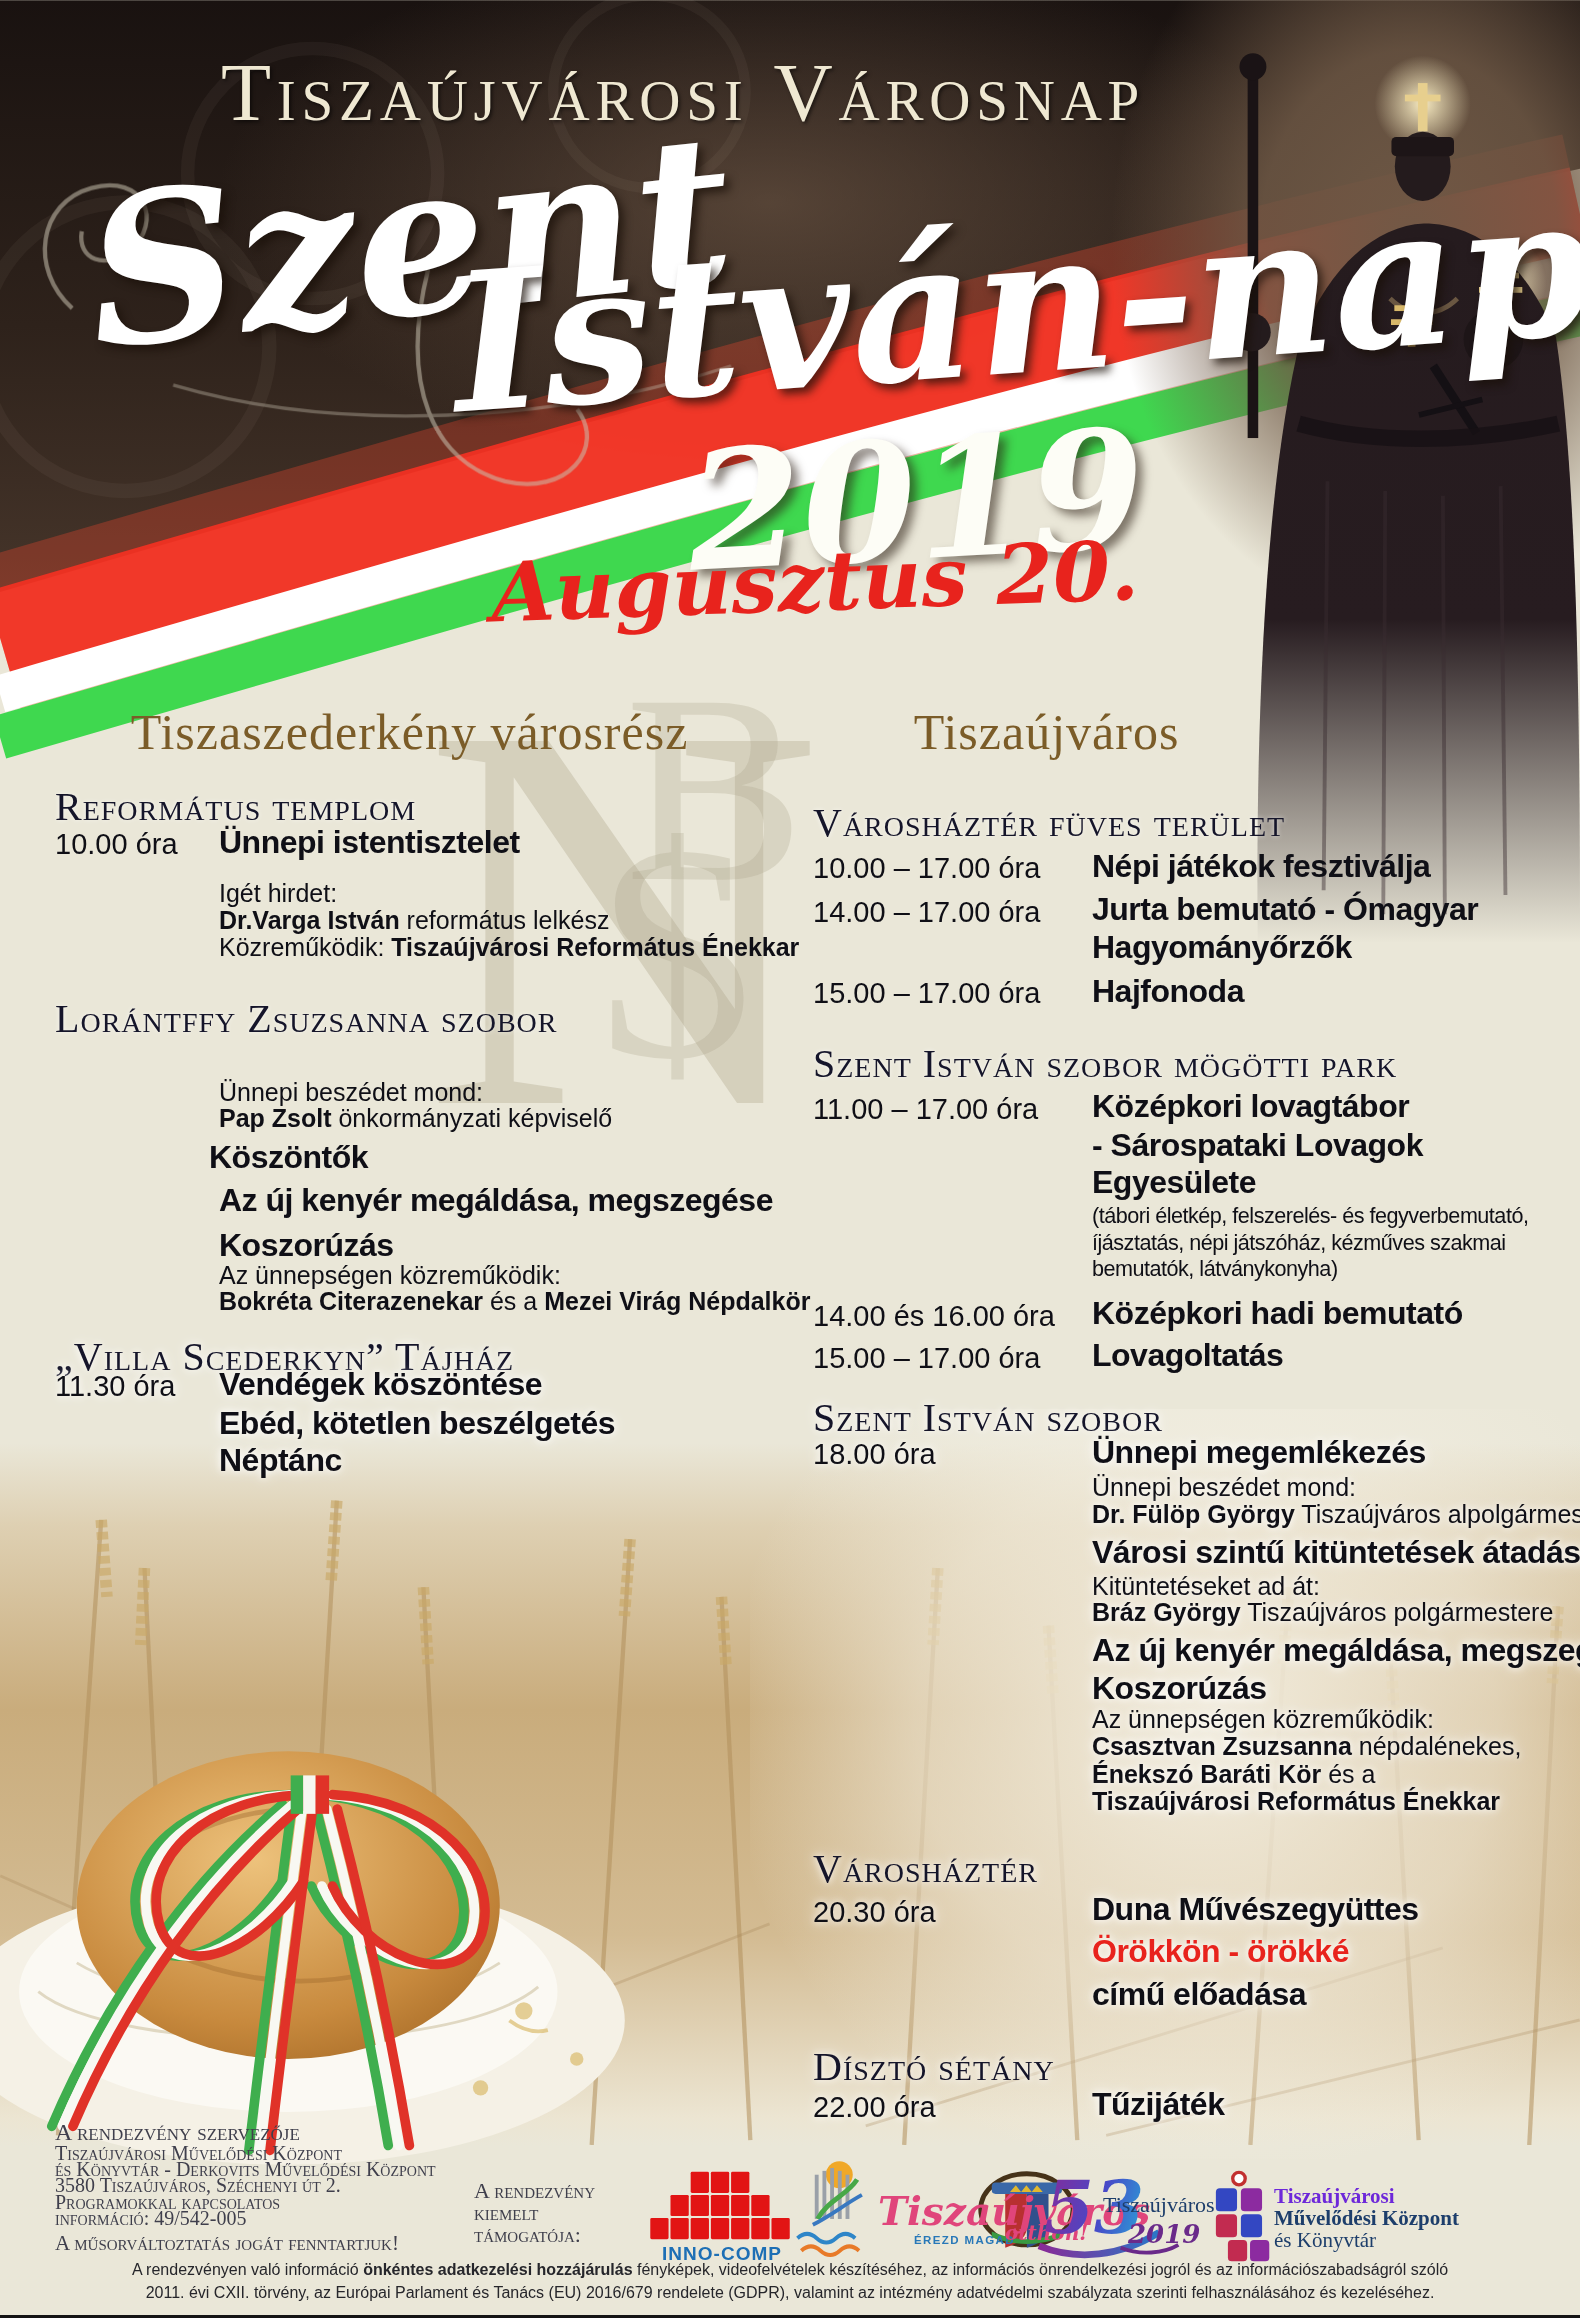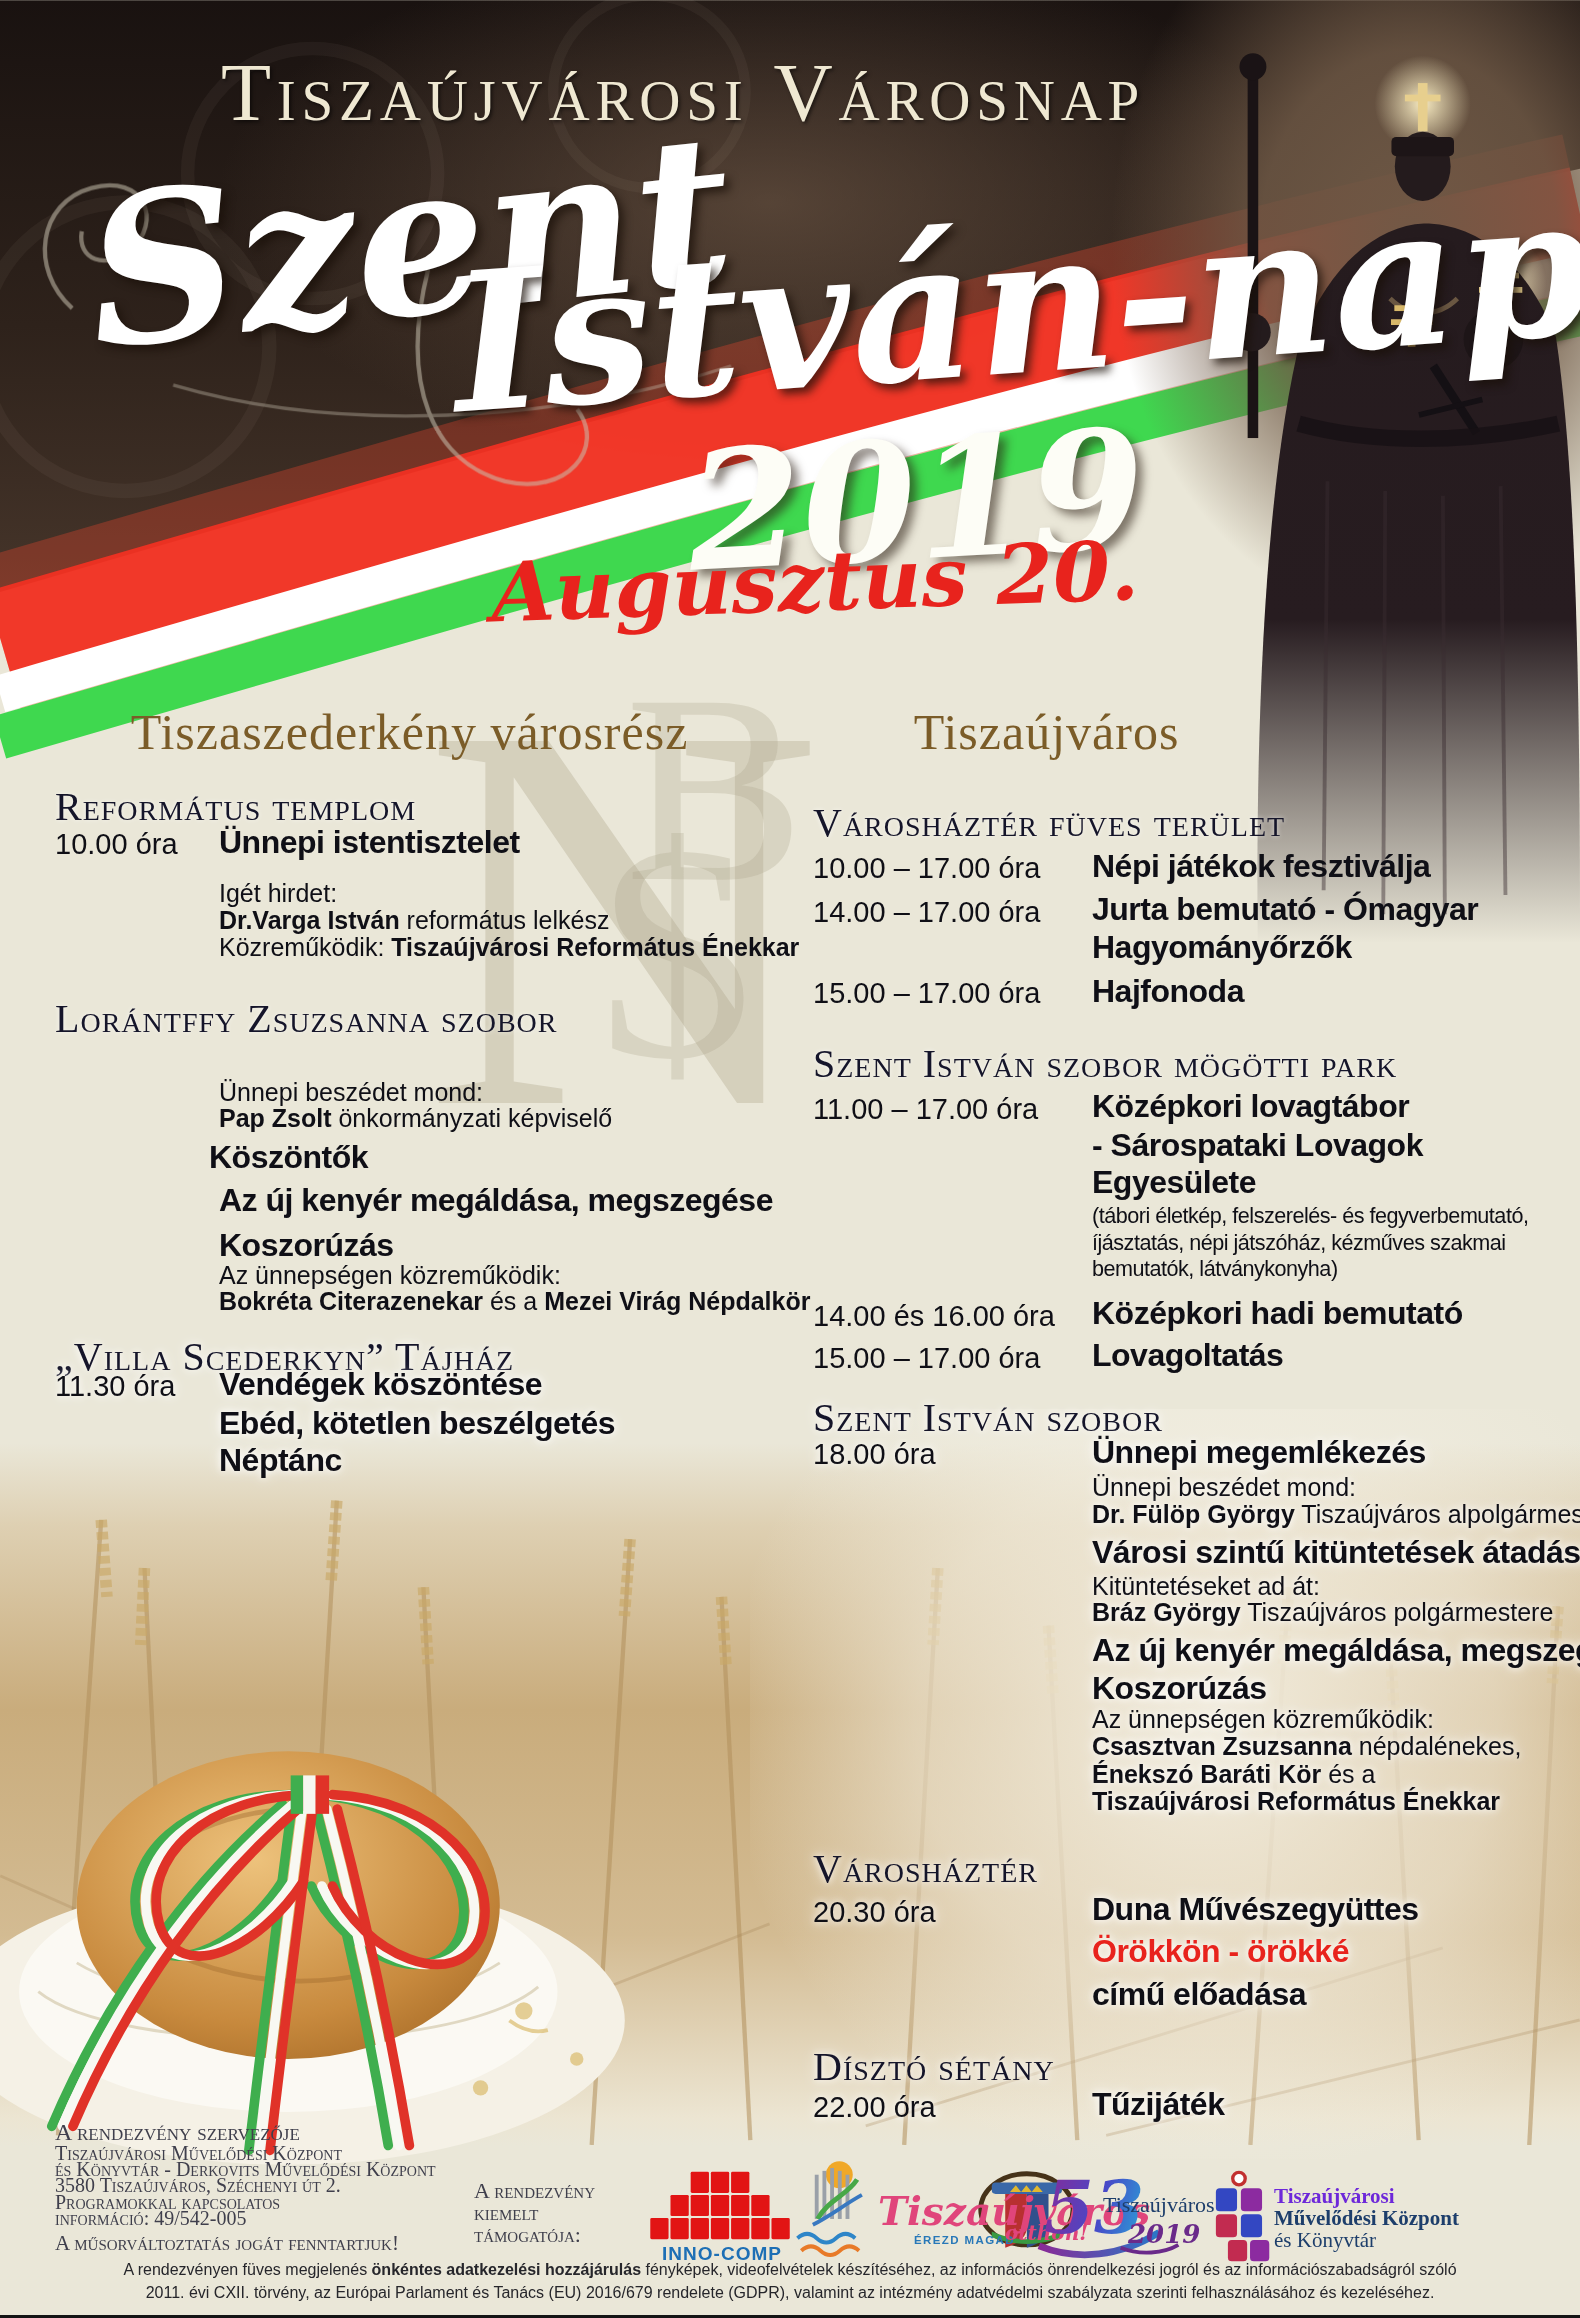--- a/index.html
+++ b/index.html
@@ -372,18 +372,18 @@
   <div class="abs script" style="left:878px;top:2188px;font-size:39px;color:#e0457b">Tiszaújváros</div>
   <div class="abs" style="left:914px;top:2234px;font-size:11.5px;font-weight:bold;color:#2878b8;letter-spacing:1.4px;font-family:'Liberation Sans',sans-serif">ÉREZD MAGAD</div>
   <div class="abs script" style="left:1005px;top:2221px;font-size:20px;color:#e0457b">otthon!</div>
   <div class="abs script" style="left:1044px;top:2165px;font-size:72px;background:linear-gradient(105deg,#8a2a96,#4848c8 55%,#28a8d8);-webkit-background-clip:text;background-clip:text;color:transparent">53</div>
   <div class="abs" style="left:1103px;top:2192px;font-size:22px;color:#1d3e6b;font-family:'Liberation Serif',serif">Tiszaújváros</div>
   <div class="abs script" style="left:1128px;top:2219px;font-size:26px;color:#6a2a8a">2019</div>
   <div class="abs" style="left:1274px;top:2184px;font-size:21px;font-weight:bold;color:#6d28d9;font-family:'Liberation Serif',serif">Tiszaújvárosi</div>
   <div class="abs" style="left:1274px;top:2206px;font-size:21px;font-weight:bold;color:#1d3e6b;font-family:'Liberation Serif',serif">Művelődési Központ</div>
   <div class="abs" style="left:1274px;top:2228px;font-size:21px;font-weight:normal;color:#1d3e6b;font-family:'Liberation Serif',serif">és Könyvtár</div>
 
-  <div class="abs gdpr" style="top:2261px"><span>A rendezvényen füves megjelenés </span><span class="b">önkéntes adatkezelési hozzájárulás</span><span> fényképek, videofelvételek készítéséhez, az információs önrendelkezési jogról és az információszabadságról szóló</span></div>
+  <div class="abs gdpr" style="top:2261px"><span>A rendezvényen való információ </span><span class="b">önkéntes adatkezelési hozzájárulás</span><span> fényképek, videofelvételek készítéséhez, az információs önrendelkezési jogról és az információszabadságról szóló</span></div>
   <div class="abs gdpr" style="top:2284px">2011. évi CXII. törvény, az Európai Parlament és Tanács (EU) 2016/679 rendelete (GDPR), valamint az intézmény adatvédelmi szabályzata szerinti felhasználásához és kezeléséhez.</div>
   <div class="abs" style="left:0;top:2315px;width:1580px;height:3.8px;background:#141414"></div>
 
 </div>
 
 
 </body></html>

